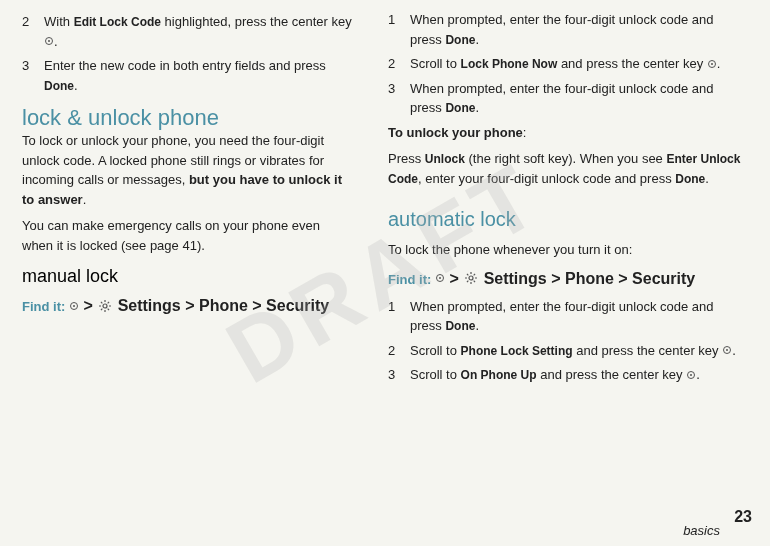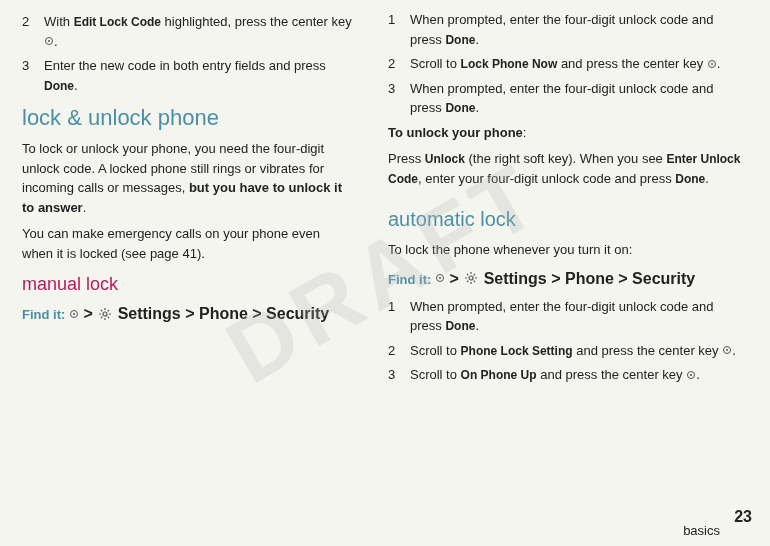--- a/index.html
+++ b/index.html
@@ -35,21 +35,20 @@
       padding: 10px 22px 10px 18px;
       font-size: 13px;
       line-height: 1.5;
       border-left: none;
     }
 
     .section-title {
       font-size: 22px;
       color: #4a90a4;
       font-weight: normal;
-      margin-bottom: 8px;
       margin-top: 10px;
       line-height: 1.2;
     }
 
     .find-it {
       color: #4a90a4;
       font-size: 13px;
       font-weight: bold;
       margin-bottom: 6px;
       margin-top: 2px;
@@ -138,39 +137,40 @@
       color: #222;
       font-weight: bold;
     }
 
     .footer-label {
       position: absolute;
       bottom: 8px;
       right: 50px;
       font-size: 13px;
       color: #222;
+      font-style: italic;
     }
 
     .draft-watermark {
       position: absolute;
       top: 50%;
       left: 50%;
       transform: translate(-50%, -50%) rotate(-30deg);
       font-size: 90px;
       color: rgba(180, 180, 180, 0.25);
       font-weight: bold;
       pointer-events: none;
       letter-spacing: 8px;
       white-space: nowrap;
       z-index: 10;
     }
 
     .manual-lock-title {
       font-size: 18px;
-      color: #be185d;
+      color: #000000;
       font-weight: normal;
       margin-bottom: 4px;
       margin-top: 8px;
     }
 
     .auto-lock-title {
       font-size: 20px;
       color: #4a90a4;
       font-weight: normal;
       margin-bottom: 6px;

